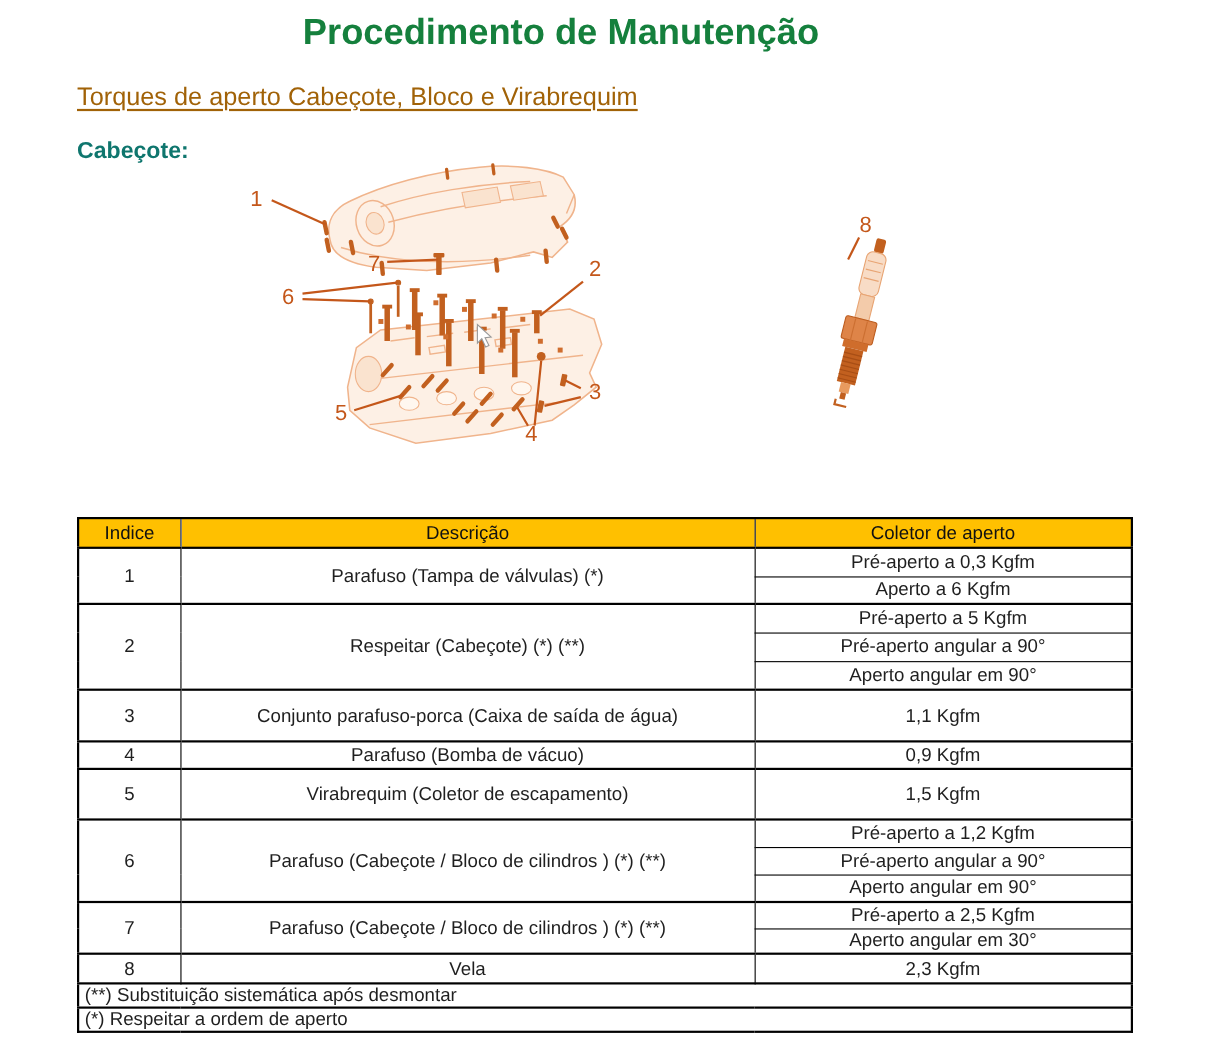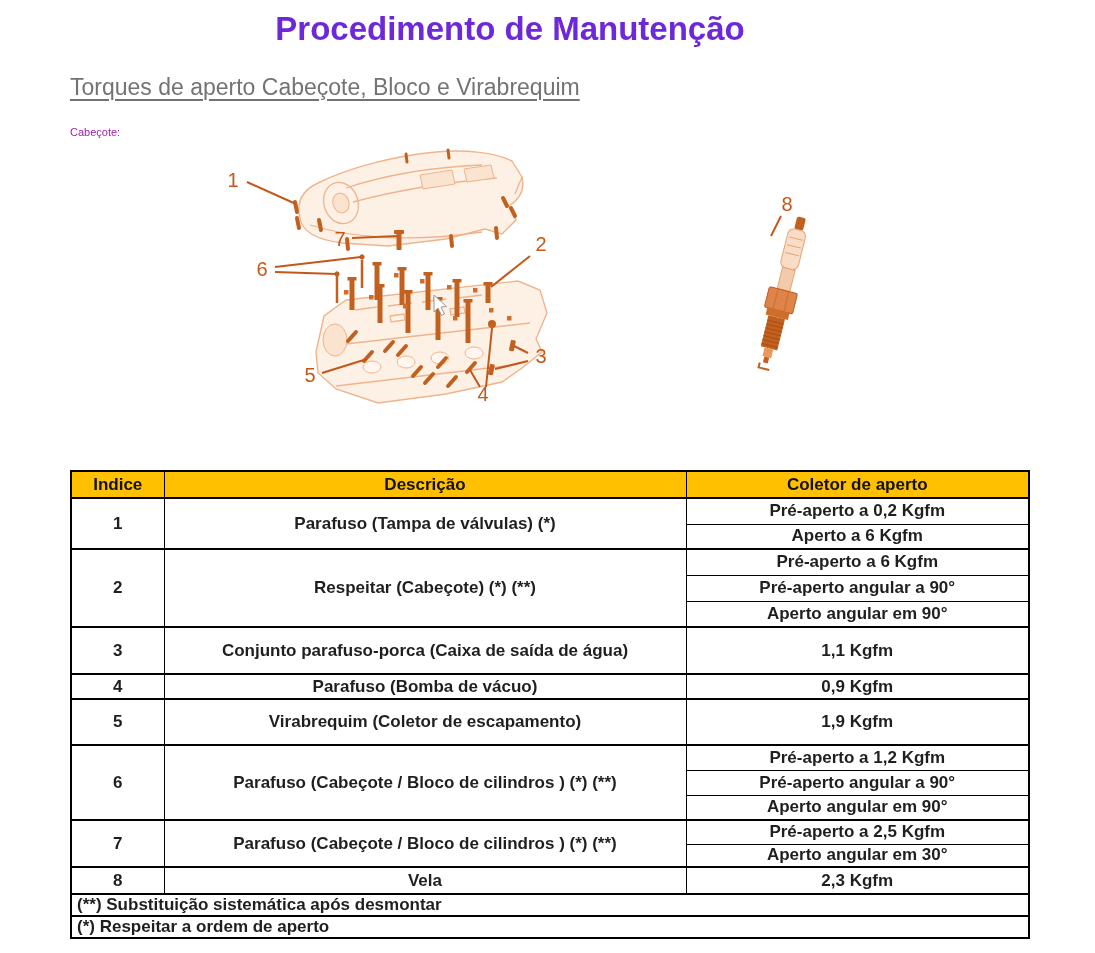--- a/index.html
+++ b/index.html
@@ -2,42 +2,42 @@
 <html><head>
 <meta charset="utf-8">
 <style>
   html,body { margin:0; padding:0; }
   body {
     width:1095px; height:953px; position:relative; background:#ffffff;
     font-family:"Liberation Sans", sans-serif; color:#1b1b1b; overflow:hidden;
   }
   .doc-title {
     position:absolute; top:10px; left:0; width:1020px; text-align:center;
-    font-size:33px; font-weight:bold; color:#6d28d9;
+    font-size:33px; font-weight:bold; color:#15803d;
   }
   .doc-subtitle {
-    position:absolute; top:74px; left:70px; font-size:23px; color:#737373;
+    position:absolute; top:74px; left:70px; font-size:23px; color:#a16207;
     text-decoration:underline; text-decoration-thickness:2px; text-underline-offset:4px;
   }
   .section-label {
-    position:absolute; top:126px; left:70px; font-size:11px; font-weight:normal; color:#a21caf;
+    position:absolute; top:126px; left:70px; font-size:21px; font-weight:bold; color:#0f766e;
   }
   .figure-wrap { position:absolute; left:150px; top:140px; width:740px; height:300px; }
   .callout-text { font-size:20px; fill:#C4571A; font-family:"Liberation Sans", sans-serif; }
   .leader { stroke:#C4571A; stroke-width:2; fill:none; }
   .lite { stroke:#F0B48C; fill:none; stroke-width:1.3; }
 
   table.torque-table {
     position:absolute; left:70px; top:470px; width:958px;
     border-collapse:collapse; table-layout:fixed; font-size:17px; color:#1f1f1f;
     border:2px solid #000;
   }
   .torque-table th, .torque-table td {
     border:1px solid #000; text-align:center; padding:0; vertical-align:middle;
-    font-weight:bold; overflow:hidden;
+    font-weight:normal; overflow:hidden;
   }
   .torque-table th { background:#FFC000; height:25px; color:#111; }
   .torque-table tr.group-start td { border-top:2px solid #000; }
   .torque-table td.footnote { text-align:left; padding-left:5px; }
 </style>
 </head>
 <body>
 
 <div class="doc-title">Procedimento de Manutenção</div>
 <div class="doc-subtitle">Torques de aperto Cabeçote, Bloco e Virabrequim</div>
@@ -198,50 +198,50 @@
     <tr>
       <th>Indice</th>
       <th>Descrição</th>
       <th>Coletor de aperto</th>
     </tr>
   </thead>
   <tbody id="table-body">
       <tr class="group-start" style="height: 26px;">
         <td rowspan="2">1</td>
         <td rowspan="2">Parafuso (Tampa de válvulas) (*)</td>
-        <td>Pré-aperto a 0,2 Kgfm</td>
+        <td>Pré-aperto a 0,3 Kgfm</td>
       </tr>
       <tr style="height: 25px;">
         <td>Aperto a 6 Kgfm</td>
       </tr>
       <tr class="group-start" style="height: 26px;">
         <td rowspan="3">2</td>
         <td rowspan="3">Respeitar (Cabeçote) (*) (**)</td>
-        <td>Pré-aperto a 6 Kgfm</td>
+        <td>Pré-aperto a 5 Kgfm</td>
       </tr>
       <tr style="height: 26px;">
         <td>Pré-aperto angular a 90°</td>
       </tr>
       <tr style="height: 26px;">
         <td>Aperto angular em 90°</td>
       </tr>
       <tr class="group-start" style="height: 47px;">
         <td rowspan="1">3</td>
         <td rowspan="1">Conjunto parafuso-porca (Caixa de saída de água)</td>
         <td>1,1 Kgfm</td>
       </tr>
       <tr class="group-start" style="height: 25px;">
         <td rowspan="1">4</td>
         <td rowspan="1">Parafuso (Bomba de vácuo)</td>
         <td>0,9 Kgfm</td>
       </tr>
       <tr class="group-start" style="height: 46px;">
         <td rowspan="1">5</td>
         <td rowspan="1">Virabrequim (Coletor de escapamento)</td>
-        <td>1,9 Kgfm</td>
+        <td>1,5 Kgfm</td>
       </tr>
       <tr class="group-start" style="height: 25px;">
         <td rowspan="3">6</td>
         <td rowspan="3">Parafuso (Cabeçote / Bloco de cilindros ) (*) (**)</td>
         <td>Pré-aperto a 1,2 Kgfm</td>
       </tr>
       <tr style="height: 25px;">
         <td>Pré-aperto angular a 90°</td>
       </tr>
       <tr style="height: 25px;">

